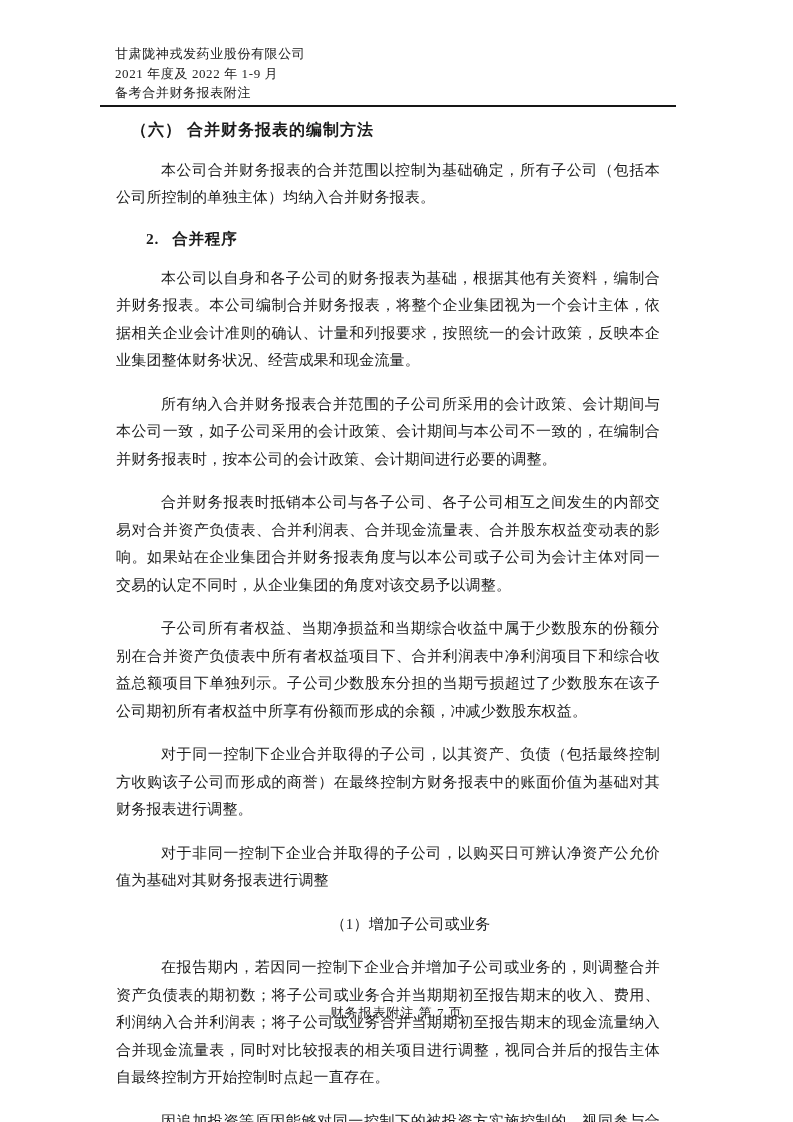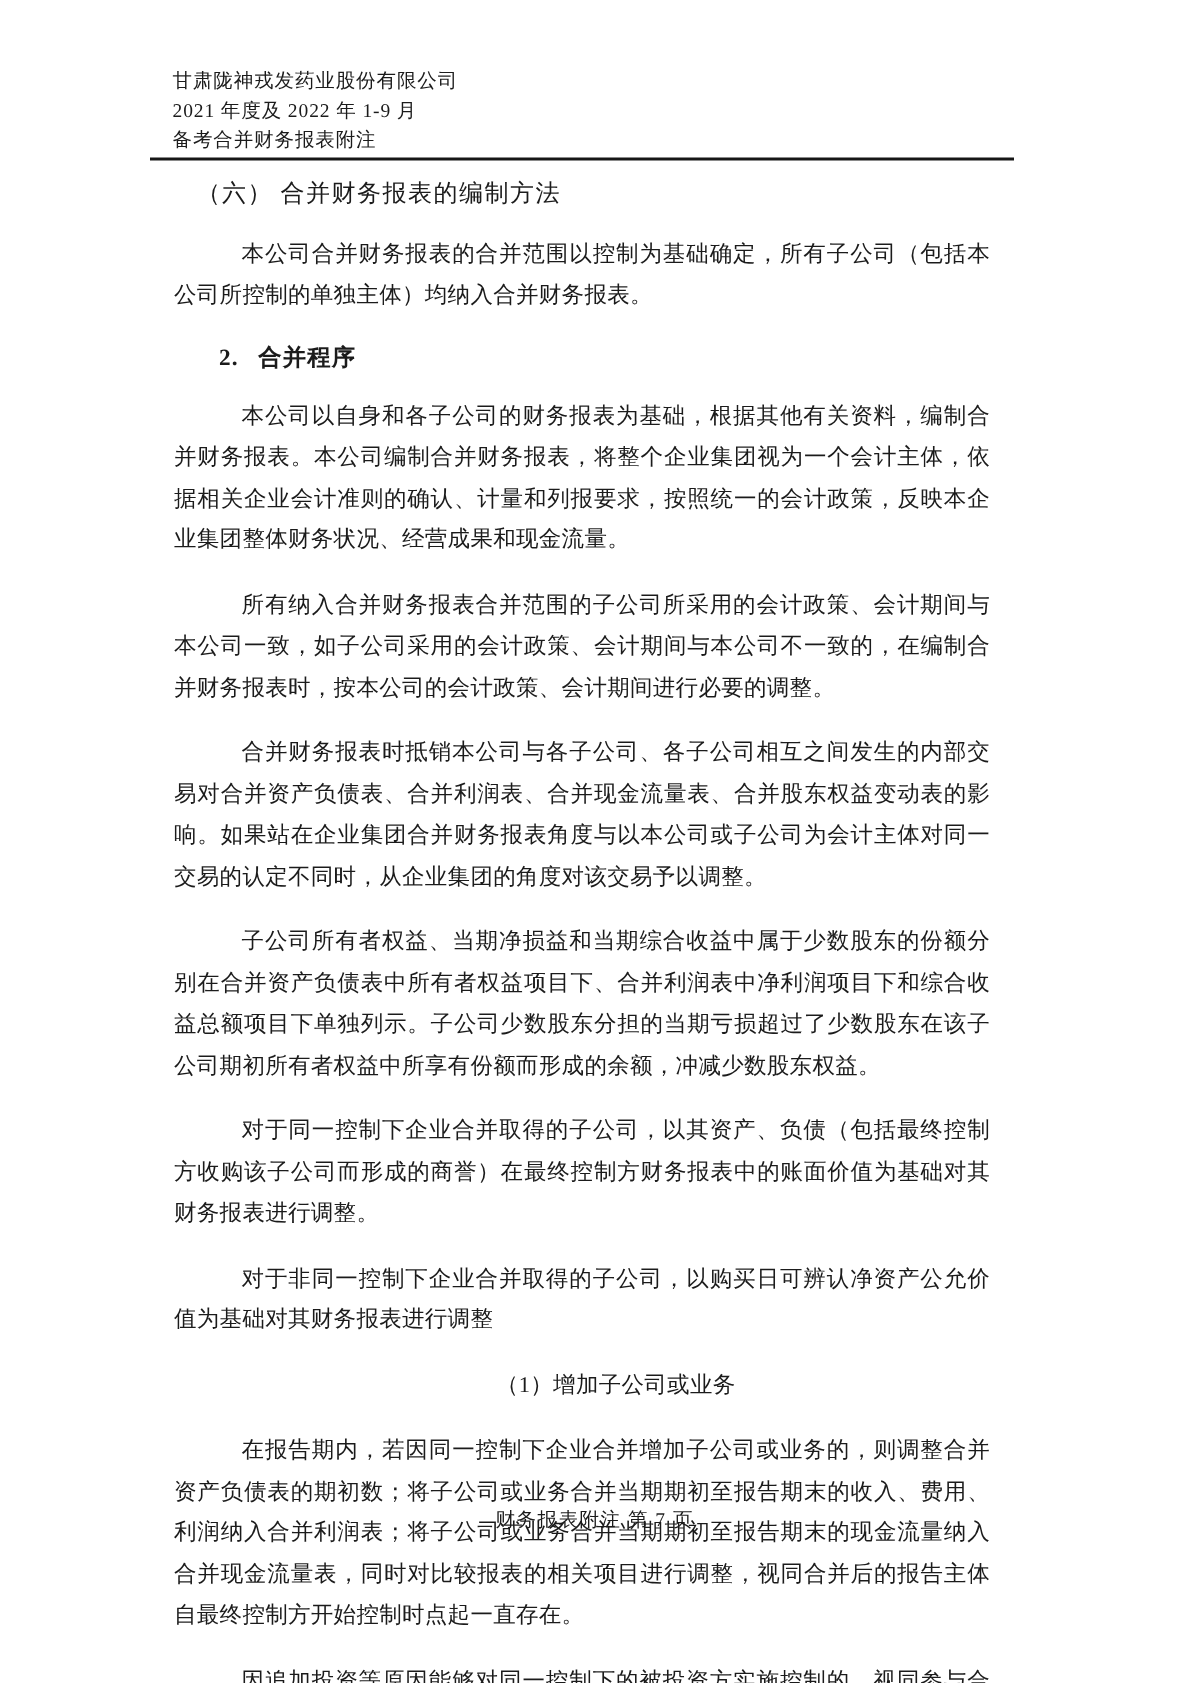--- a/index.html
+++ b/index.html
@@ -26,21 +26,21 @@
   .header-rule {
     border: none;
     border-bottom: 2px solid #161616;
     margin: 2px 0 0 0;
     width: 100%;
   }
   .h-main {
     margin: 12px 0 0 0;
     padding-left: 31px;
     font-size: 16px;
-    font-weight: normal;
+    font-weight: bold;
     line-height: 22px;
     letter-spacing: 1px;
   }
   .h-sub {
     margin: 5px 0 0 0;
     padding-left: 46px;
     font-size: 15.5px;
     font-weight: bold;
     line-height: 21px;
     letter-spacing: 0.8px;

